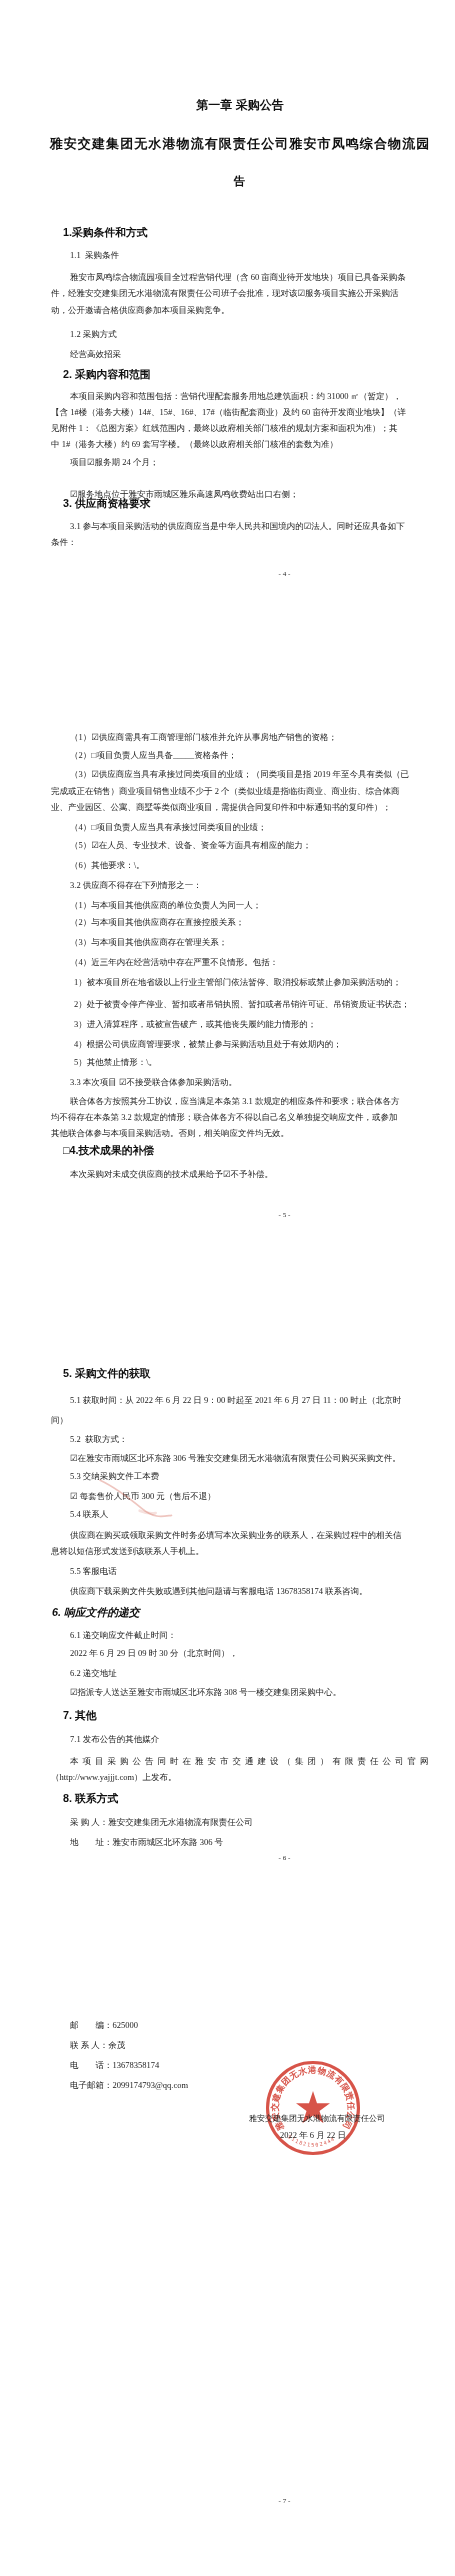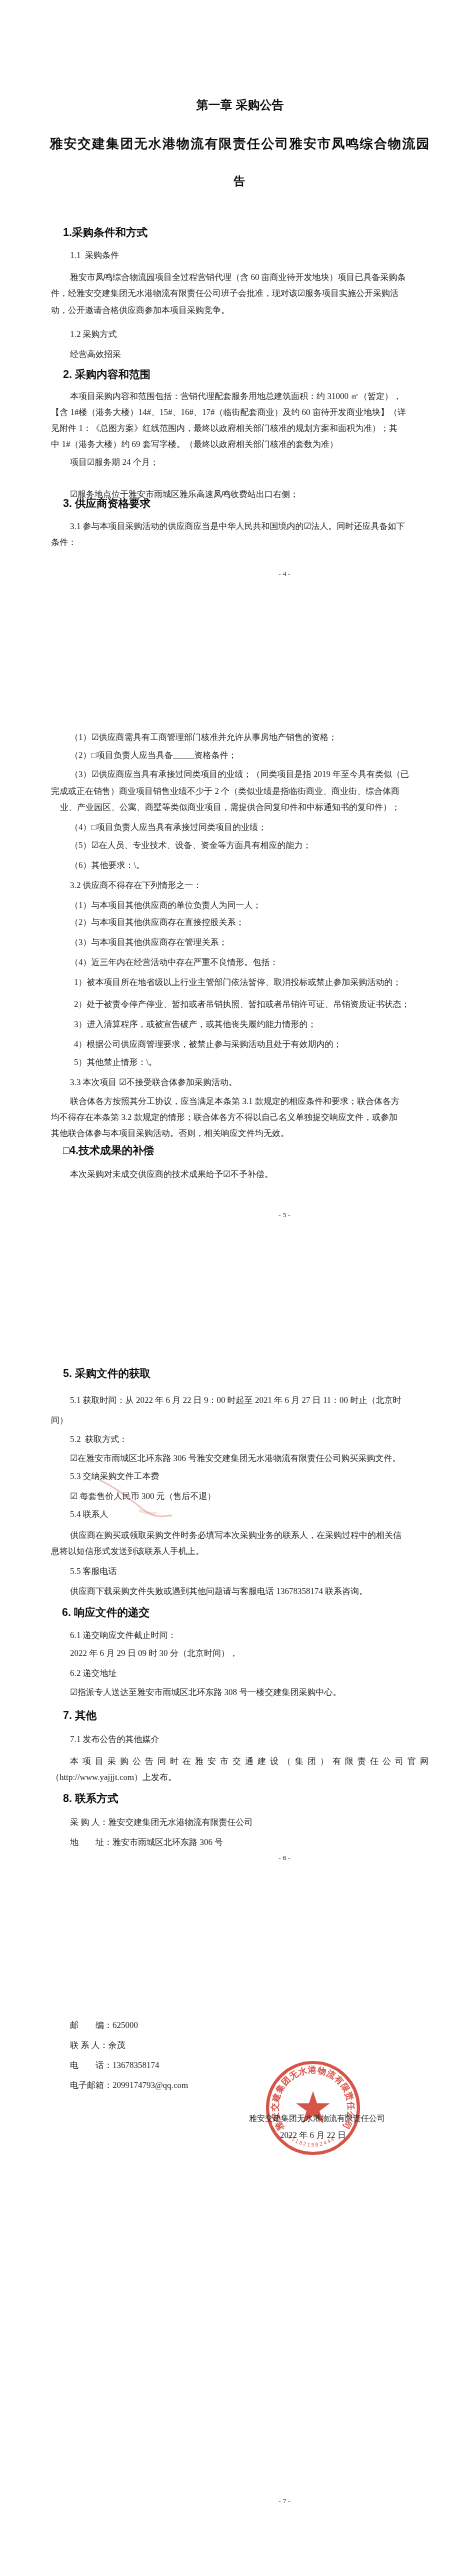--- a/index.html
+++ b/index.html
@@ -57,21 +57,21 @@
     <div class="line" style="top: 457px; left: 70px;"><span>项目☑服务期 </span><span class="u">24 个月</span><span>；</span></div>
     <div class="line" style="top: 475px; left: 70px; margin-top: 14px;"><span>☑服务地点位于雅安市雨城区雅乐高速凤鸣收费站出口右侧；</span></div>
     <div class="line h" style="top: 497px; left: 51px;"><span>3. 供应商资格要求</span></div>
     <div class="line" style="top: 521px; left: 70px;"><span>3.1 参与本项目采购活动的供应商应当是中华人民共和国境内的☑法人。同时还应具备如下</span></div>
     <div class="line" style="top: 537px; left: 51px;"><span>条件：</span></div>
     <div class="pagenum" style="top: 570px;">- 4 -</div>
     <div class="line" style="top: 732px; left: 70px;"><span>（1）☑供应商</span><span class="u">需具有工商管理部门核准并允许从事房地产销售的资格</span><span>；</span></div>
     <div class="line" style="top: 750px; left: 70px;"><span>（2）□项目负责人应当具备_____资格条件；</span></div>
     <div class="line" style="top: 769px; left: 70px;"><span>（3）☑供应商应当具有承接过同类项目的业绩；（同类项目是指 2019 年至今具有类似（已</span></div>
     <div class="line" style="top: 786px; left: 51px;"><span>完成或正在销售）商业项目销售业绩不少于 2 个（类似业绩是指临街商业、商业街、综合体商</span></div>
-    <div class="line" style="top: 802px; left: 60px;"><span>业、产业园区、公寓、商墅等类似商业项目，需提供合同复印件和中标通知书的复印件）；</span></div>
+    <div class="line" style="top: 802px; left: 51px;"><span>业、产业园区、公寓、商墅等类似商业项目，需提供合同复印件和中标通知书的复印件）；</span></div>
     <div class="line" style="top: 822px; left: 70px;"><span>（4）□项目负责人应当具有承接过同类项目的业绩；</span></div>
     <div class="line" style="top: 840px; left: 70px;"><span>（5）☑在人员、专业技术、设备、资金等方面具有相应的能力；</span></div>
     <div class="line" style="top: 860px; left: 70px;"><span>（6）其他要求：\。</span></div>
     <div class="line" style="top: 880px; left: 70px;"><span>3.2 供应商不得存在下列情形之一：</span></div>
     <div class="line" style="top: 900px; left: 70px;"><span>（1）与本项目其他供应商的单位负责人为同一人；</span></div>
     <div class="line" style="top: 917px; left: 70px;"><span>（2）与本项目其他供应商存在直接控股关系；</span></div>
     <div class="line" style="top: 937px; left: 70px;"><span>（3）与本项目其他供应商存在管理关系；</span></div>
     <div class="line" style="top: 957px; left: 70px;"><span>（4）近三年内在经营活动中存在严重不良情形。包括：</span></div>
     <div class="line" style="top: 977px; left: 74px;"><span>1）被本项目所在地省级以上行业主管部门依法暂停、取消投标或禁止参加采购活动的；</span></div>
     <div class="line" style="top: 999px; left: 74px;"><span>2）处于被责令停产停业、暂扣或者吊销执照、暂扣或者吊销许可证、吊销资质证书状态；</span></div>
@@ -90,21 +90,21 @@
     <div class="line" style="top: 1415px; left: 51px;"><span>间）</span></div>
     <div class="line" style="top: 1434px; left: 70px;"><span>5.2  获取方式：</span></div>
     <div class="line" style="top: 1453px; left: 70px;"><span>☑在</span><span class="u">雅安市雨城区北环东路 306 号雅安交建集团无水港物流有限责任公司</span><span>购买采购文件。</span></div>
     <div class="line" style="top: 1471px; left: 70px;"><span>5.3 交纳采购文件工本费</span></div>
     <div class="line" style="top: 1491px; left: 70px;"><span>☑ 每套售价人民币 </span><span class="u">300</span><span> 元（售后不退）</span></div>
     <div class="line" style="top: 1509px; left: 70px;"><span>5.4 联系人</span></div>
     <div class="line" style="top: 1530px; left: 70px;"><span>供应商在购买或领取采购文件时务必填写本次采购业务的联系人，在采购过程中的相关信</span></div>
     <div class="line" style="top: 1546px; left: 51px;"><span>息将以短信形式发送到该联系人手机上。</span></div>
     <div class="line" style="top: 1566px; left: 70px;"><span>5.5 客服电话</span></div>
     <div class="line" style="top: 1586px; left: 70px;"><span>供应商下载采购文件失败或遇到其他问题请与客服电话 </span><span class="u">13678358174</span><span> 联系咨询。</span></div>
-    <div class="line h" style="top: 1606px; left: 50px;"><span>6. 响应文件的递交</span></div>
+    <div class="line h" style="top: 1606px; left: 40px; font-style: italic;"><span>6. 响应文件的递交</span></div>
     <div class="line" style="top: 1630px; left: 70px;"><span>6.1 递交响应文件截止时间：</span></div>
     <div class="line" style="top: 1648px; left: 70px;"><span class="u">2022</span><span> 年 </span><span class="u">6</span><span> 月 29 日 </span><span class="u">09</span><span> 时 </span><span class="u">30</span><span> 分（北京时间），</span></div>
     <div class="line" style="top: 1668px; left: 70px;"><span>6.2 递交地址</span></div>
     <div class="line" style="top: 1687px; left: 70px;"><span>☑指派专人送达至</span><span class="u">雅安市雨城区北环东路 308 号一楼交建集团采购中心</span><span>。</span></div>
     <div class="line h" style="top: 1709px; left: 51px;"><span>7. 其他</span></div>
     <div class="line" style="top: 1734px; left: 70px;"><span>7.1 发布公告的其他媒介</span></div>
     <div class="line" style="top: 1756px; left: 70px; letter-spacing: 4px;"><span>本项目采购公告同时在雅安市交通建设（集团）有限责任公司官网</span></div>
     <div class="line" style="top: 1772px; left: 51px;"><span>（http://www.yajjjt.com）上发布。</span></div>
     <div class="line h" style="top: 1792px; left: 51px;"><span>8. 联系方式</span></div>
     <div class="line" style="top: 1817px; left: 70px;"><span>采 购 人：雅安交建集团无水港物流有限责任公司</span></div>

